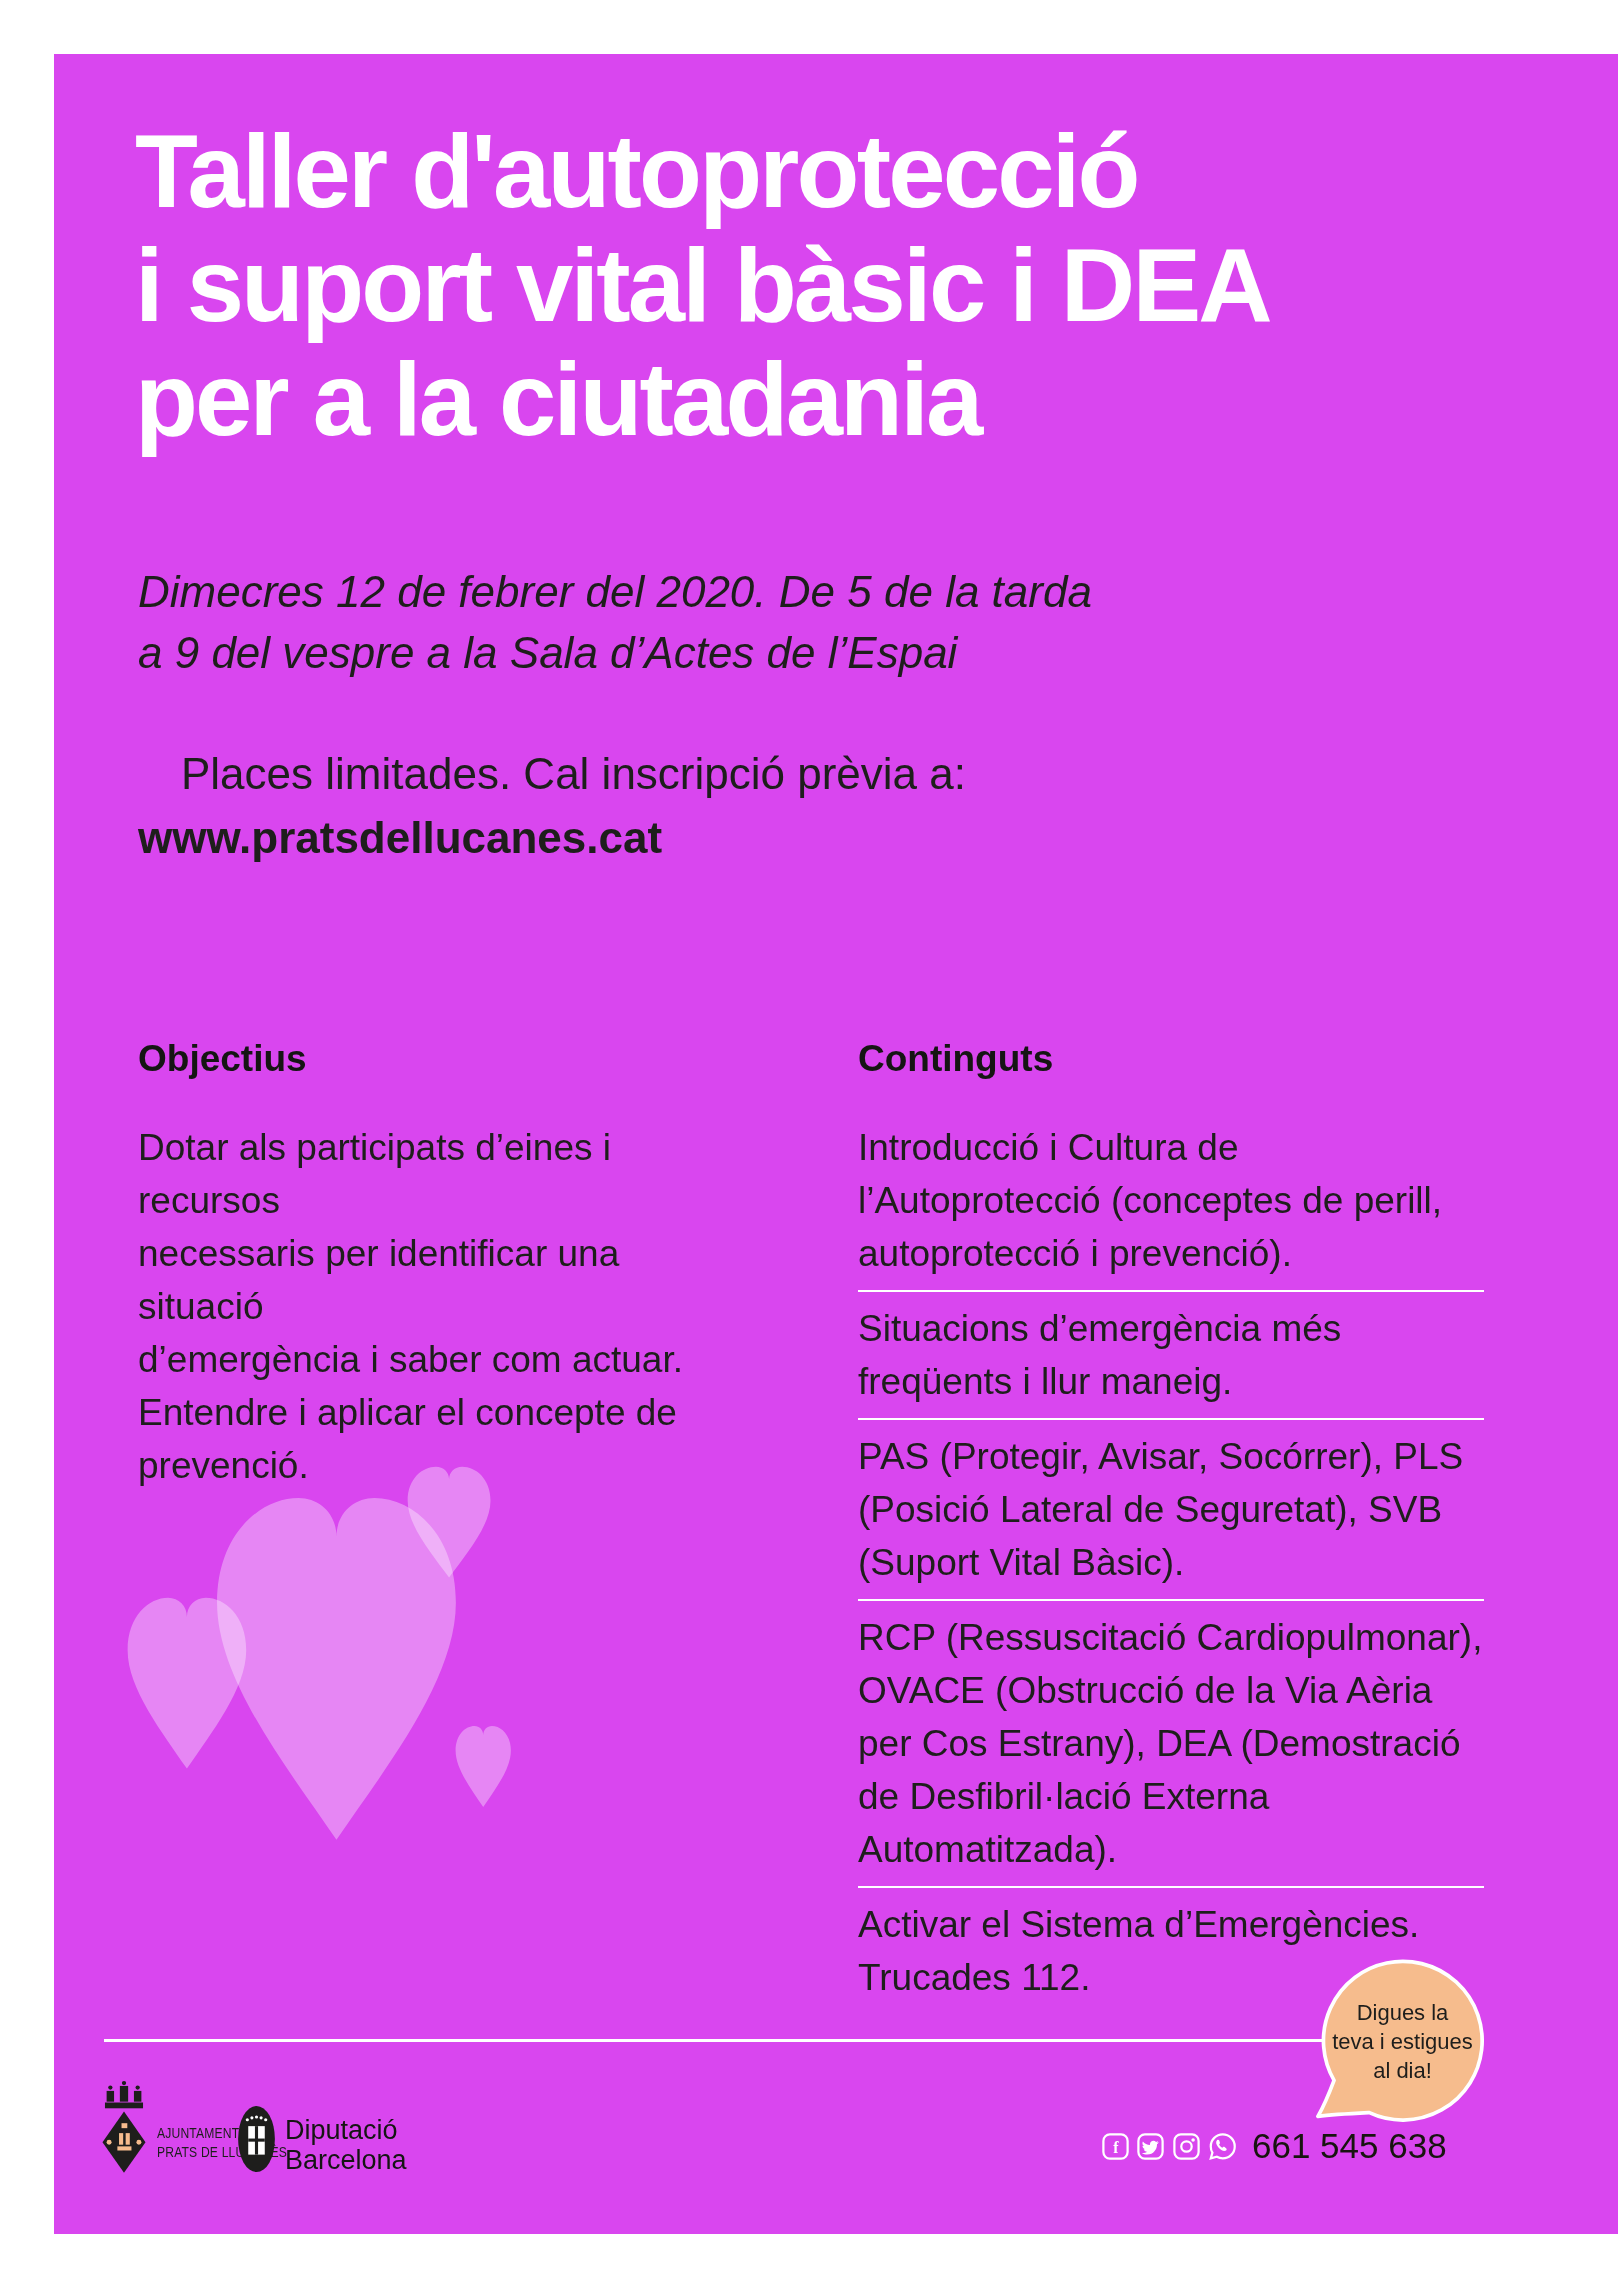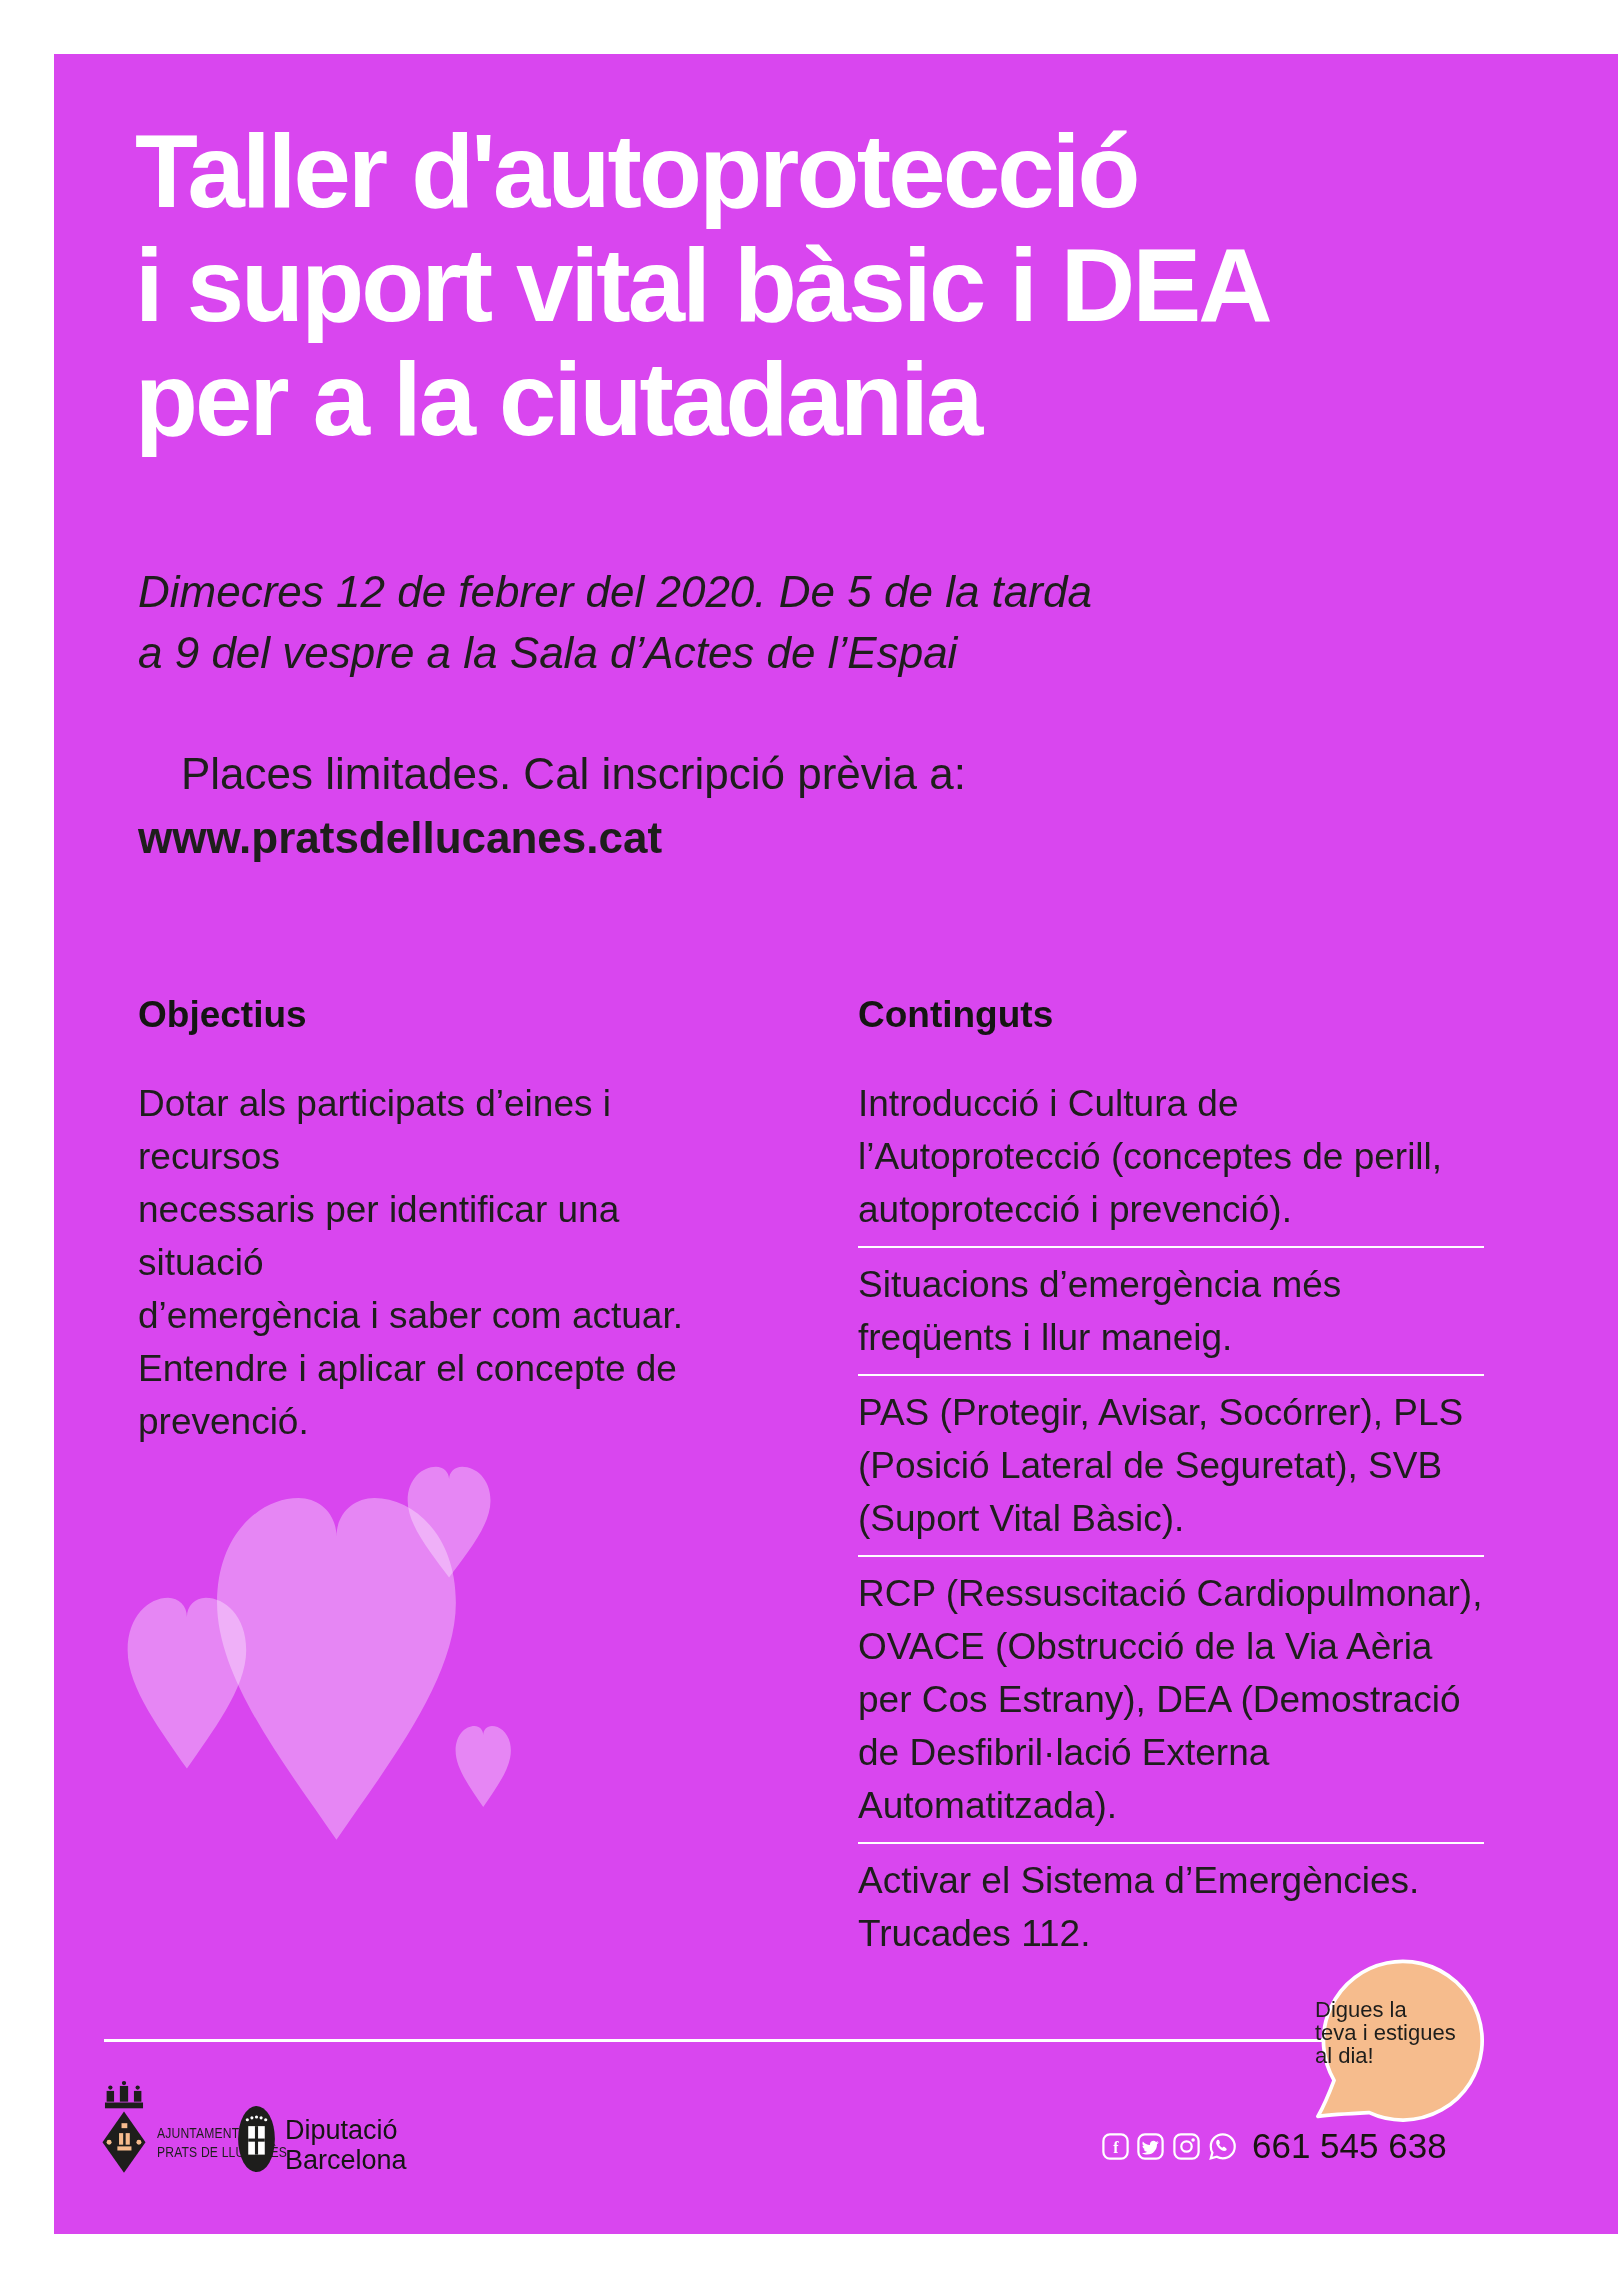--- a/index.html
+++ b/index.html
@@ -6,32 +6,32 @@
   .page{position:relative;width:1619px;height:2290px;background:#ffffff;overflow:hidden;
         font-family:"Liberation Sans", sans-serif;}
   .panel{position:absolute;left:54px;top:54px;width:1606px;height:2180px;background:#d946ef;}
   .abs{position:absolute;}
   .lines{white-space:pre-line;}
   .title{left:81px;top:61px;font-size:103px;font-weight:bold;line-height:114px;
          letter-spacing:-2.8px;color:#ffffff;}
   .datetime{left:84px;top:507px;font-size:44px;line-height:61px;color:#1E1E1C;font-style:italic;}
   .reg{left:84px;top:687px;font-size:44px;line-height:65px;color:#1E1E1C;margin-left:43px;}
   .website{left:84px;top:751px;font-size:44px;line-height:65px;font-weight:bold;color:#1E1E1C;}
-  .col{top:940px;color:#1E1E1C;}
+  .col{top:984px;color:#1E1E1C;}
   .col-left{left:84px;width:609px;}
   .col-right{left:804px;width:655px;}
   .col h2{margin:0 0 41px 0;font-size:37px;line-height:42px;font-weight:bold;color:#151513;}
   .bodytext{font-size:37px;line-height:53px;}
   .sep{border:none;border-top:2.8px solid #ffffff;margin:10px 0;width:626px;}
   .divider{left:50px;top:1985px;width:1219px;height:2.8px;background:#ffffff;}
   .aj-label{left:103px;top:2070px;font-size:14.8px;line-height:19.4px;letter-spacing:0.2px;
             color:#1E1E1C;transform:scaleX(.82);transform-origin:left top;}
   .dip-label{left:231px;top:2062px;font-size:27px;line-height:29.5px;font-weight:normal;color:#151513;}
-  .bubble-text{left:1261px;top:1944px;width:175px;text-align:left;font-size:22px;
-               line-height:23px;color:#1E1E1C;}
+  .bubble-text{left:1261px;top:1944px;width:175px;text-align:center;font-size:22px;
+               line-height:29px;color:#1E1E1C;}
   .social-row{left:1048px;top:2078px;display:flex;gap:8.3px;align-items:center;}
   .phone{left:1198px;top:2075px;font-size:35px;line-height:33px;color:#18140F;}
 </style>
 </head>
 <body>
 
 <div class="page">
   <div class="panel">
 
     <div class="abs title lines">Taller d'autoprotecció

